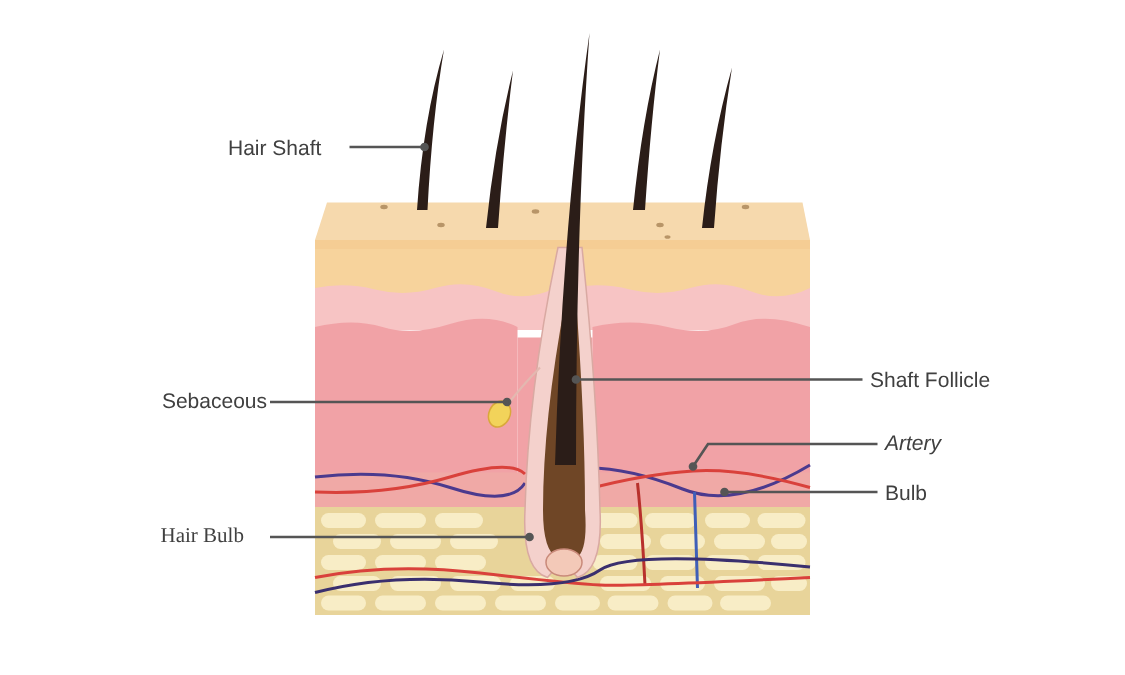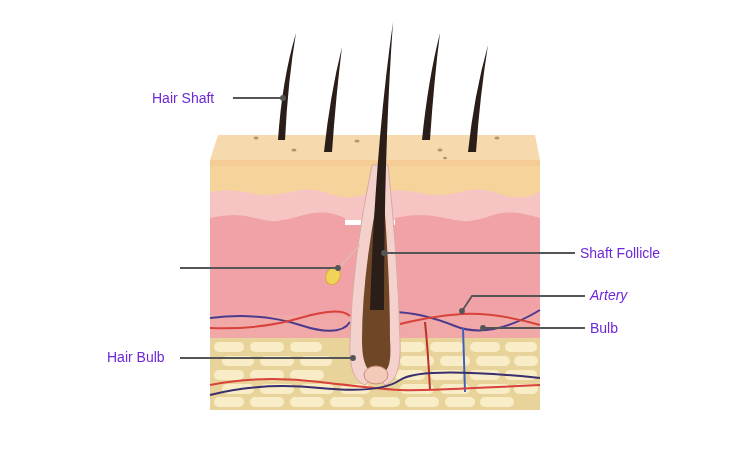--- a/index.html
+++ b/index.html
@@ -1,18 +1,18 @@
 <!DOCTYPE html>
 <html><head>
   <meta charset="utf-8">
   <style>
     html, body { margin: 0; padding: 0; background: #ffffff; }
     body { width: 750px; height: 450px; position: relative; overflow: hidden; font-family: "Liberation Sans", sans-serif; }
     #diagram { position: absolute; left: 0; top: 0; width: 750px; height: 450px; }
-    .label { position: absolute; font-size: 14px; color: #6d28d9; white-space: nowrap; line-height: 17px; }
+    .label { position: absolute; font-size: 14px; color: #404040; white-space: nowrap; line-height: 17px; }
     .label.right-align { text-align: right; }
   </style>
 </head>
 <body>
 
 <svg id="diagram" viewBox="0 0 750 450" xmlns="http://www.w3.org/2000/svg">
 
   <polygon points="218,135 535,135 540,160 210,160" fill="#f6d9ad"></polygon>
 
   <rect x="210" y="160" width="330" height="40" fill="#f7d39c"></rect>
@@ -110,17 +110,18 @@
     <circle cx="384" cy="253" r="2"></circle>
     <polyline points="462,311 472,296 585,296" fill="none"></polyline>
     <circle cx="462" cy="311" r="2"></circle>
     <line x1="483" y1="328" x2="585" y2="328"></line>
     <circle cx="483" cy="328" r="2"></circle>
   </g>
 </svg>
 
 <div class="label" style="left:152px; top:90px;">Hair Shaft</div>
 <div class="label right-align" style="left:90px; top:259px; width:88px;">
+  <div>Sebaceous</div>
 </div>
-<div class="label" style="left:107px; top:349px;">Hair Bulb</div>
+<div class="label" style="left:107px; top:349px;font-family:Liberation Serif, serif;">Hair Bulb</div>
 <div class="label" style="left:580px; top:245px;">Shaft Follicle</div>
 <div class="label" style="left:590px; top:287px;font-style:italic;">Artery</div>
 <div class="label" style="left:590px; top:320px;">Bulb</div>
 
 </body></html>

